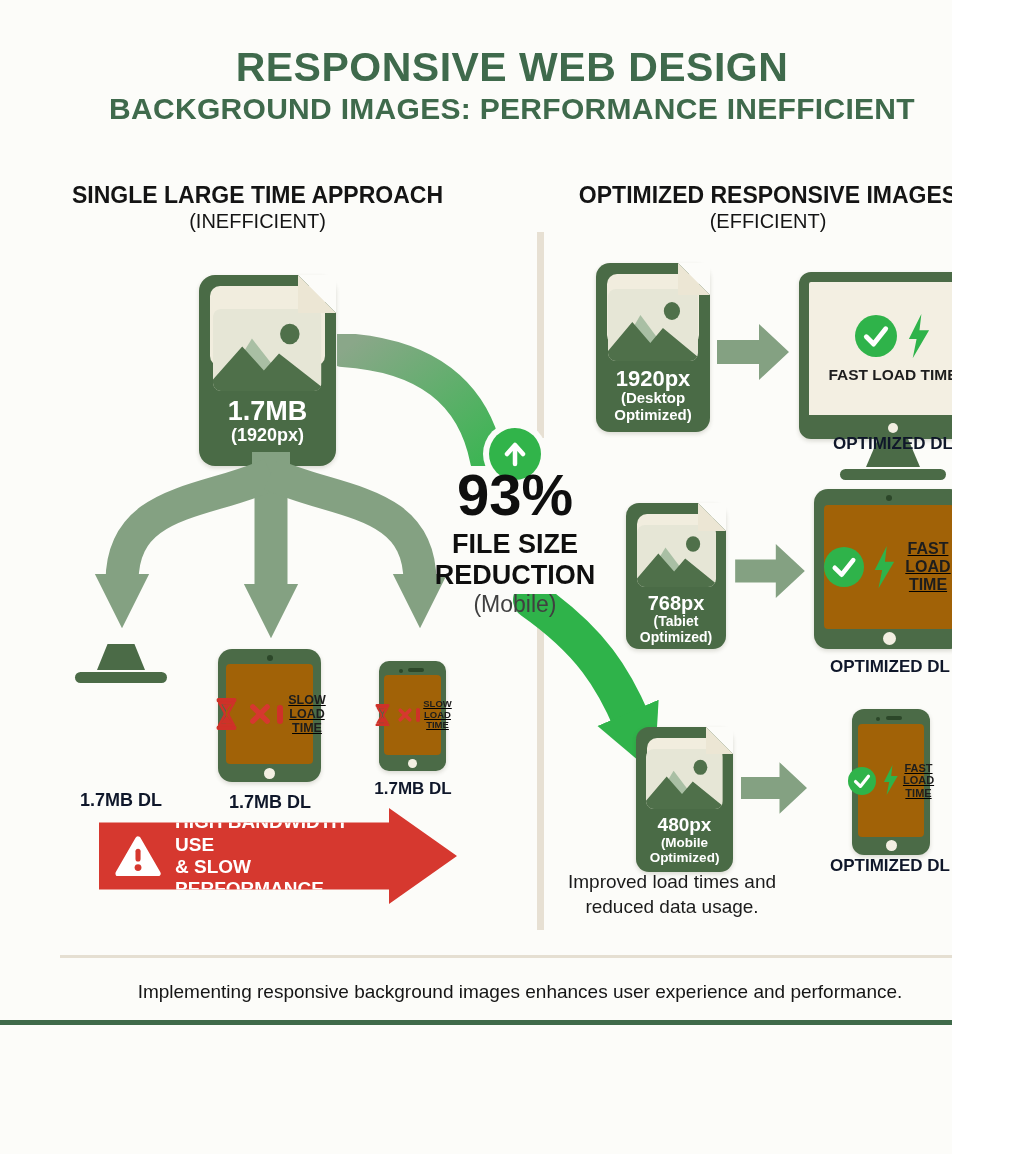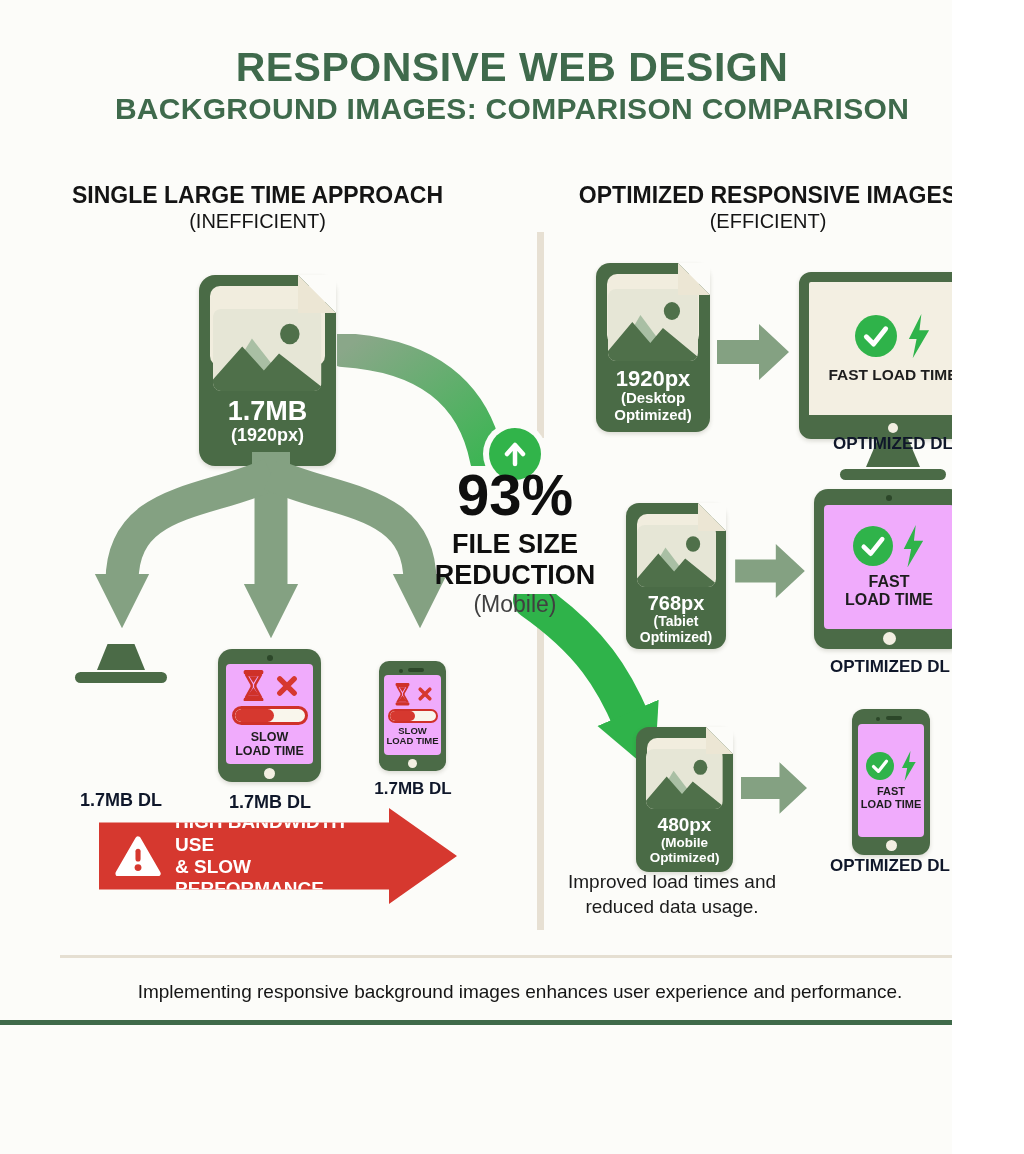--- a/index.html
+++ b/index.html
@@ -28,21 +28,21 @@
   .file-note{position:relative;color:#fff;font-weight:700;line-height:1.12;}
 
   
   .mon-screen{position:relative;background:#f3efe2;border:9px solid #4b6b47;border-bottom-width:23px;border-radius:12px;display:flex;flex-direction:column;align-items:center;justify-content:center;gap:7px;box-shadow:0 2px 4px rgba(60,60,40,.18);}
   .mon-dot{position:absolute;left:50%;bottom:-17px;width:10px;height:10px;margin-left:-5px;border-radius:50%;background:#f3efe2;}
   .mon-neck{margin:0 auto;background:#4b6b47;clip-path:polygon(22% 0,78% 0,100% 100%,0 100%);}
   .mon-base{margin:2px auto 0;background:#4b6b47;border-radius:6px;}
 
   
   .slab{background:#4b6b47;border-radius:14px;position:absolute;box-shadow:0 2px 4px rgba(60,60,40,.18);}
-  .slab-screen{position:absolute;background:#f0abfc;border-radius:4px;display:flex;flex-direction:column;align-items:center;justify-content:center;gap:5px;}
+  .slab-screen{position:absolute;background:#a16207;border-radius:4px;display:flex;flex-direction:row;align-items:center;justify-content:center;gap:5px;text-decoration:underline;}
   .cam-dot{position:absolute;top:6px;left:50%;margin-left:-3px;width:6px;height:6px;border-radius:50%;background:#2c4729;}
   .spk-bar{position:absolute;top:7px;width:16px;height:4px;border-radius:2px;background:#2c4729;}
   .spk-dot{position:absolute;top:8px;width:4px;height:4px;border-radius:50%;background:#2c4729;}
   .home-dot{position:absolute;bottom:5px;left:50%;border-radius:50%;background:#f3efe2;}
 
   
   .icon-row{display:flex;align-items:center;justify-content:center;}
   .pbar{border:3px solid #cf3129;border-radius:99px;overflow:hidden;background:#f9f6ec;}
   .pbar-fill{height:100%;width:56%;background:#d6382f;border-radius:99px;}
   .status-text{font-weight:700;color:#1d1d1d;line-height:1.12;}
@@ -87,21 +87,21 @@
           <path d="M0,0 L10,5 L0,10 Z" fill="#2fb34a"></path>
         </marker>
       <linearGradient id="curveGrad" x1="0" y1="0" x2="1" y2="1">
         <stop offset="0" stop-color="#8aa789"></stop>
           <stop offset="1" stop-color="#3cb553"></stop>
       </linearGradient>
     </defs>
   </svg>
 
   <div class="abs ctr main-title">RESPONSIVE WEB DESIGN</div>
-  <div class="abs ctr main-subtitle">BACKGROUND IMAGES: COMPARISON COMPARISON</div>
+  <div class="abs ctr main-subtitle">BACKGROUND IMAGES: PERFORMANCE INEFFICIENT</div>
 
   <div class="abs ctr" style="left:30px;top:182px;width:455px;">
     <div class="col-heading">SINGLE LARGE TIME APPROACH</div>
     <div class="col-subheading">(INEFFICIENT)</div>
   </div>
   <div class="abs ctr" style="left:548px;top:182px;width:440px;">
     <div class="col-heading">OPTIMIZED RESPONSIVE IMAGES</div>
     <div class="col-subheading">(EFFICIENT)</div>
   </div>
 

